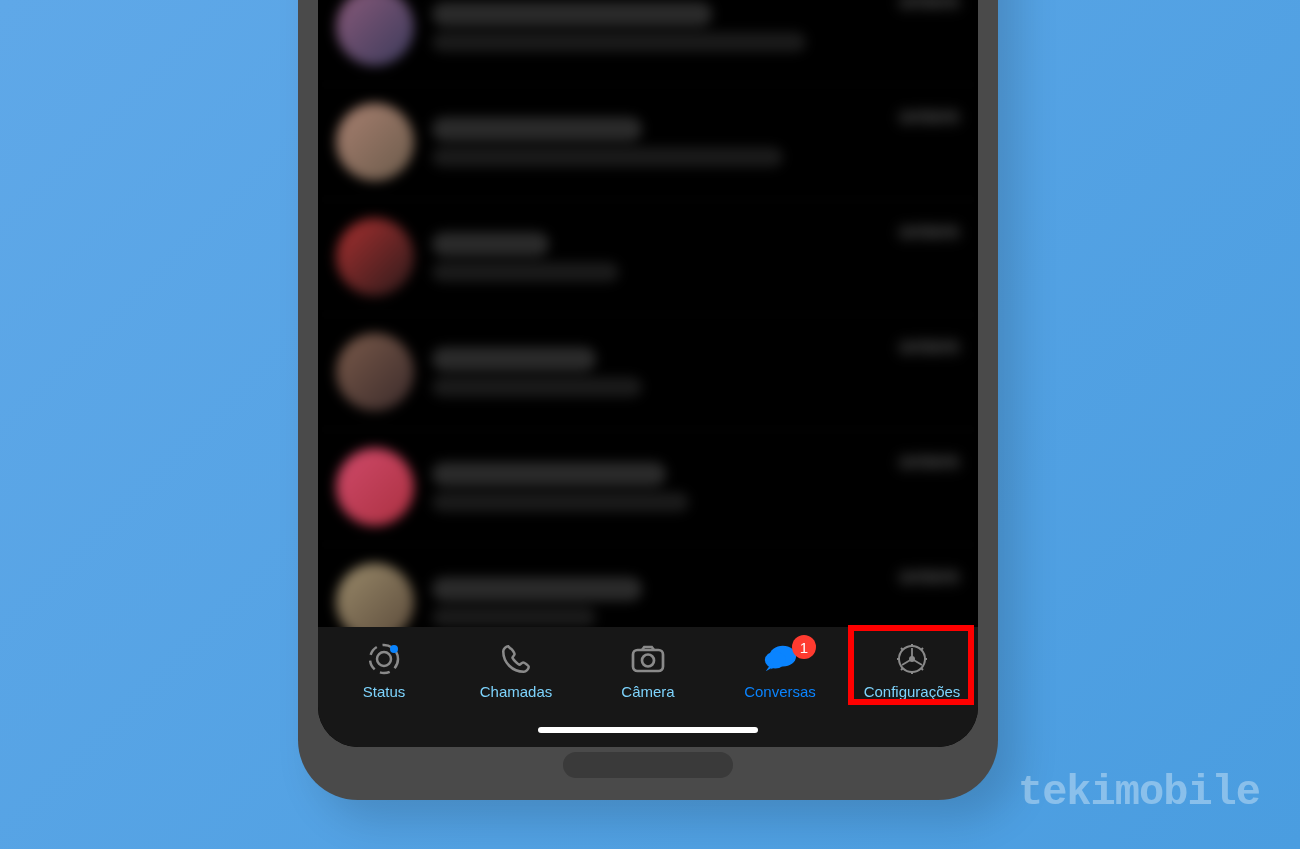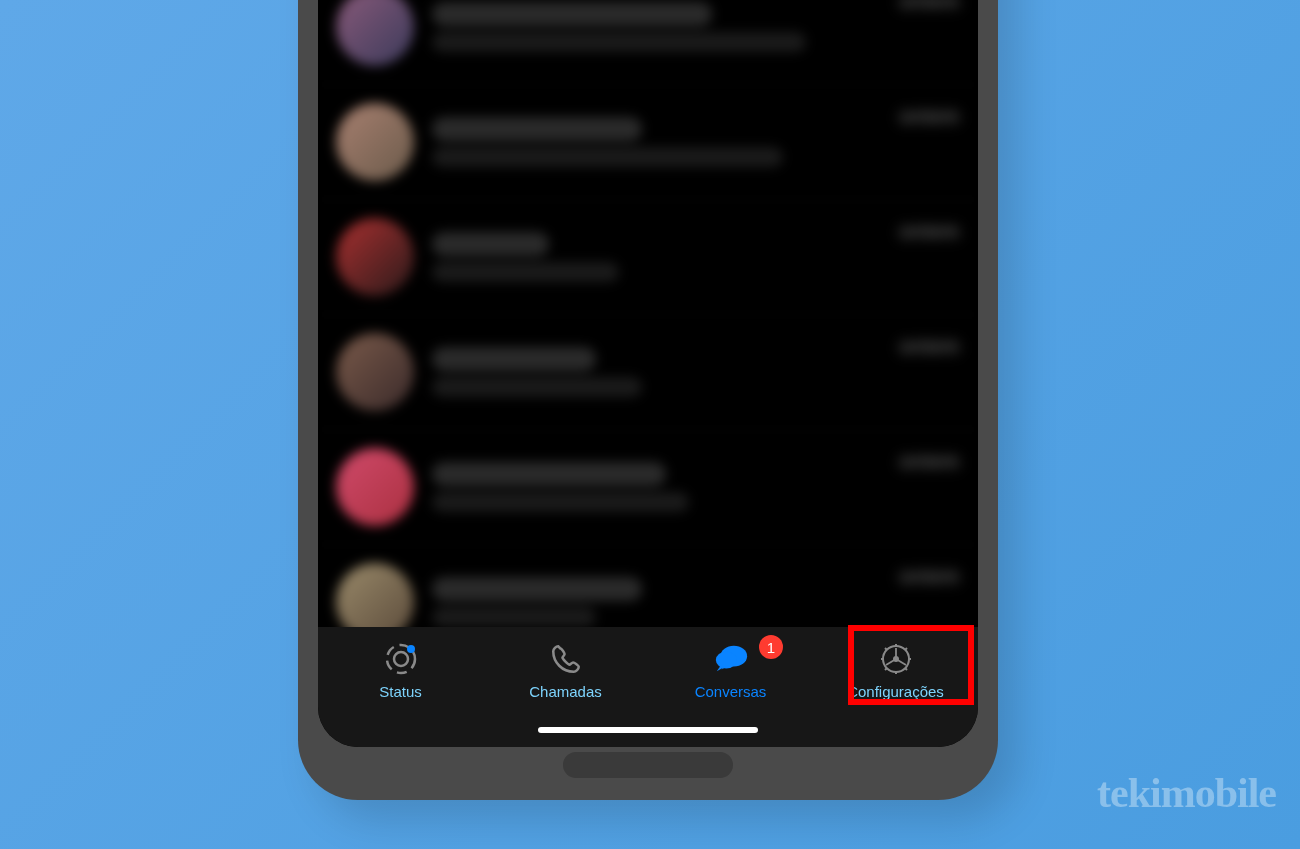--- a/index.html
+++ b/index.html
@@ -149,27 +149,27 @@
       bottom: 22px;
       left: 50%;
       transform: translateX(-50%);
       width: 170px;
       height: 26px;
       background: #3a3a3a;
       border-radius: 13px;
     }
     .watermark {
       position: absolute;
-      right: 24px;
+      right: 40px;
       bottom: 32px;
       font-size: 42px;
       font-weight: 800;
       color: rgba(255,255,255,0.35);
       letter-spacing: -1px;
-      font-family: Liberation Serif, serif;
+      font-family: Liberation Mono, monospace;
     }
   </style>
 </head>
 <body>
 
 <div class="phone-frame">
   <div class="phone-screen">
 
     <div class="chat-list" id="chat-list">
         <div class="chat-row">
@@ -237,20 +237,30 @@
 
       <div class="tab-item">
         <span class="tab-icon">
           <svg width="34" height="34" viewBox="0 0 24 24" fill="none">
             <path d="M6.5 3C5 3 3 5 3 6.5c0 8 6.5 14.5 14.5 14.5 1.5 0 3.5-2 3.5-3.5 0-.8-3-3-4-3-.8 0-2 1.5-2.5 1.5-1 0-5-4-5-5 0-.5 1.5-1.7 1.5-2.5 0-1-2.2-4-3-4z" stroke="#8a8a8a" stroke-width="1.8"></path>
           </svg>
         </span>
         <span>Chamadas</span>
       </div>
 
+      <div class="tab-item">
+        <span class="tab-icon">
+          <svg width="36" height="36" viewBox="0 0 24 24" fill="none">
+            <rect x="2" y="6" width="20" height="14" rx="3" stroke="#8a8a8a" stroke-width="1.8"></rect>
+            <circle cx="12" cy="13" r="4" stroke="#8a8a8a" stroke-width="1.8"></circle>
+            <path d="M8 6l1.5-2h5L16 6" stroke="#8a8a8a" stroke-width="1.8"></path>
+          </svg>
+        </span>
+        <span>Câmera</span>
+      </div>
 
       <div class="tab-item active">
         <span class="tab-icon">
           <svg width="38" height="36" viewBox="0 0 38 36" fill="none">
             <ellipse cx="22" cy="15" rx="14" ry="11" fill="#0a84ff"></ellipse>
             <path d="M13 23 L9 29 L16 25 Z" fill="#0a84ff"></path>
             <ellipse cx="14" cy="19" rx="11" ry="9" fill="#0a84ff"></ellipse>
             <path d="M8 25 L4 31 L11 27 Z" fill="#0a84ff"></path>
           </svg>
         </span>

